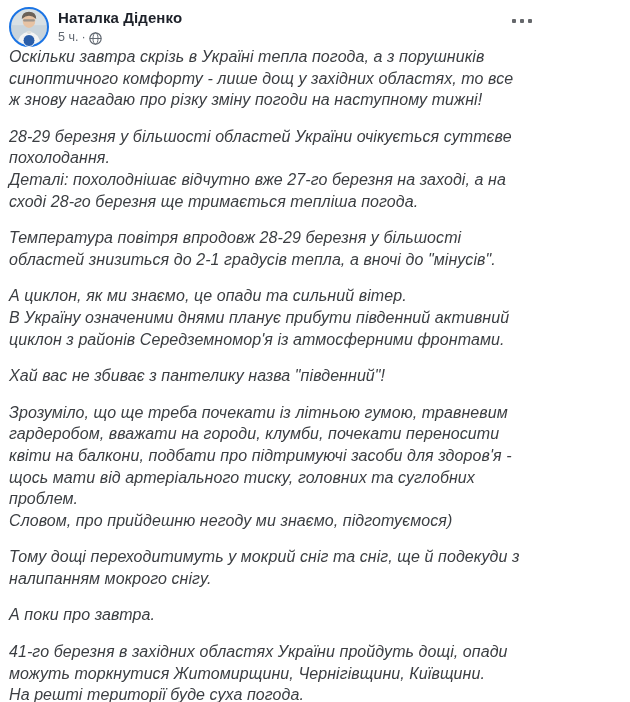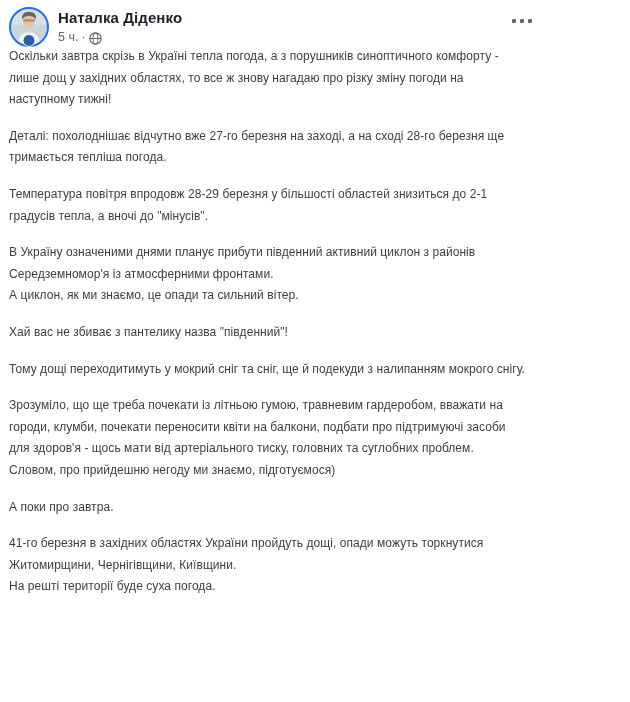--- a/index.html
+++ b/index.html
@@ -145,26 +145,27 @@
     border-radius: 1px;
   }
 
   
   .post-body {
     padding: 0 10px 0 9px;
     box-sizing: border-box;
   }
 
   .para {
-    font-size: 12px;
+    font-size: 16px;
     line-height: 21.6px;
     color: #3b3e42;
     margin: 0 12px 15px 0;
     letter-spacing: 0.005em;
     word-wrap: break-word;
+    font-style: italic;
   }
 
   .para:last-child { margin-bottom: 0; }
 
   .para .brk { display: block; }
 </style>
 </head>
 <body>
 
 <div class="post">
@@ -217,47 +218,48 @@
 
   </div>
 
   <div class="post-body">
 
     <p class="para">
       <span class="brk">Оскільки завтра скрізь в Україні тепла погода, а з порушників синоптичного комфорту - лише дощ у західних областях, то все ж знову нагадаю про різку зміну погоди на наступному тижні!</span>
     </p>
 
     <p class="para">
+      <span class="brk">28-29 березня у більшості областей України очікується суттєве похолодання.</span>
       <span class="brk">Деталі: похолоднішає відчутно вже 27-го березня на заході, а на сході 28-го березня ще тримається тепліша погода.</span>
     </p>
 
     <p class="para">
       <span class="brk">Температура повітря впродовж 28-29 березня у більшості областей знизиться до 2-1 градусів тепла, а вночі до "мінусів".</span>
     </p>
 
     <p class="para">
+      <span class="brk">А циклон, як ми знаємо, це опади та сильний вітер.</span>
       <span class="brk">В Україну означеними днями планує прибути південний активний циклон з районів Середземномор'я із атмосферними фронтами.</span>
-      <span class="brk">А циклон, як ми знаємо, це опади та сильний вітер.</span>
     </p>
 
     <p class="para">
       <span class="brk">Хай вас не збиває з пантелику назва "південний"!</span>
     </p>
 
-
-    <p class="para">
-      <span class="brk">Тому дощі переходитимуть у мокрий сніг та сніг, ще й подекуди з налипанням мокрого снігу.</span>
-    </p>
 
     <p class="para">
       <span class="brk">Зрозуміло, що ще треба почекати із літньою гумою, травневим гардеробом, вважати на городи, клумби, почекати переносити квіти на балкони, подбати про підтримуючі засоби для здоров'я - щось мати від артеріального тиску, головних та суглобних проблем.</span>
       <span class="brk">Словом, про прийдешню негоду ми знаємо, підготуємося)</span>
     </p>
 
     <p class="para">
+      <span class="brk">Тому дощі переходитимуть у мокрий сніг та сніг, ще й подекуди з налипанням мокрого снігу.</span>
+    </p>
+
+    <p class="para">
       <span class="brk">А поки про завтра.</span>
     </p>
 
     <p class="para">
       <span class="brk">41-го березня в західних областях України пройдуть дощі, опади можуть торкнутися Житомирщини, Чернігівщини, Київщини.</span>
       <span class="brk">На решті території буде суха погода.</span>
     </p>
 
   </div>
 

